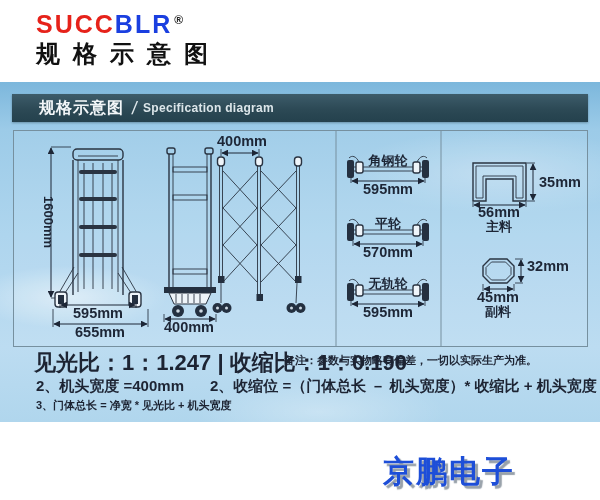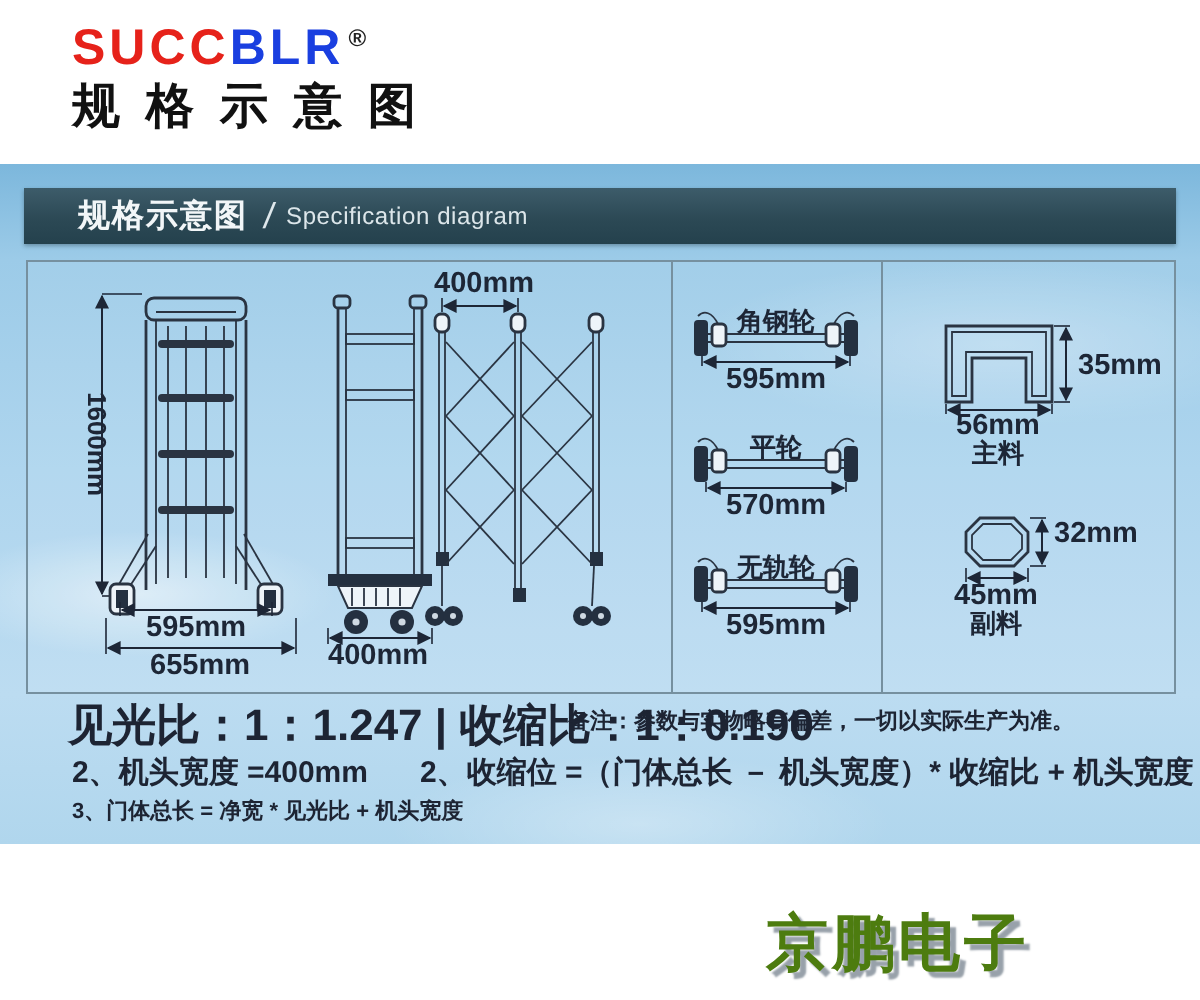--- a/index.html
+++ b/index.html
@@ -22,21 +22,21 @@
       radial-gradient(ellipse 220px 60px at 500px 90px, rgba(255,255,255,.28), rgba(255,255,255,0) 70%),
       radial-gradient(ellipse 180px 50px at 320px 330px, rgba(255,255,255,.30), rgba(255,255,255,0) 70%),
       linear-gradient(180deg,#7cb7dc 0%,#9ccbe8 14%,#aed5ee 45%,#bcdcf1 78%,#b0d6ed 100%);}
 
   
   .header-bar{position:absolute;left:12px;top:94px;width:576px;height:28px;
     background:linear-gradient(180deg,#3d5c6a 0%,#2c4955 55%,#24414d 100%);
     display:flex;align-items:center;box-shadow:0 1px 2px rgba(20,40,50,.35);}
   .header-cn{color:#f2f6f8;font-size:16px;font-weight:700;margin-left:27px;letter-spacing:1px;}
   .header-slash{color:#dfe8ec;font-size:18px;font-weight:300;margin:0 6px 0 8px;transform:skewX(-8deg);}
-  .header-en{color:#dce6ea;font-size:12px;font-weight:400;letter-spacing:.3px;}
+  .header-en{color:#dce6ea;font-size:12px;font-weight:700;letter-spacing:.3px;}
 
   
   .panel{position:absolute;left:13px;top:130px;width:573px;height:215px;
     border:1px solid #76909f;background:rgba(255,255,255,.07);}
   .panel svg{position:absolute;left:0;top:0;}
 
   .st  {stroke:#2a3442;stroke-width:1.4;fill:none;}
   .stn {stroke:#2a3442;stroke-width:.9;fill:none;}
   .bar {stroke:#2a3442;stroke-width:4;stroke-linecap:round;}
   .dl  {stroke:#1d2636;stroke-width:1;fill:none;}
@@ -50,21 +50,21 @@
 
   
   .ratios{position:absolute;left:34px;top:348px;font-size:22px;font-weight:700;color:#1d2433;white-space:nowrap;}
   .remark{position:absolute;left:284px;top:353px;font-size:11px;font-weight:600;color:#1d2433;white-space:nowrap;}
   .note-line2{position:absolute;left:36px;top:377px;font-size:15px;font-weight:600;color:#1d2433;white-space:nowrap;}
   .note-line2 .f2{margin-left:26px;}
   .note-line3{position:absolute;left:36px;top:398px;font-size:11px;font-weight:600;color:#1d2433;white-space:nowrap;}
 
   
   .footer-brand{position:absolute;right:13px;top:451px;font-size:31px;font-weight:900;
-    color:#4d7c0f;letter-spacing:2px;text-shadow:3px 3px 1px #98a1aa;white-space:nowrap;}
+    color:#1d4ed8;letter-spacing:2px;text-shadow:3px 3px 1px #98a1aa;white-space:nowrap;}
 </style>
 </head>
 <body>
 
 <div class="page">
 
   <div class="logo">
     <div class="logo-en">
       <span class="red">SUCC</span><span class="blue">BLR</span><span class="reg">®</span>
     </div>

